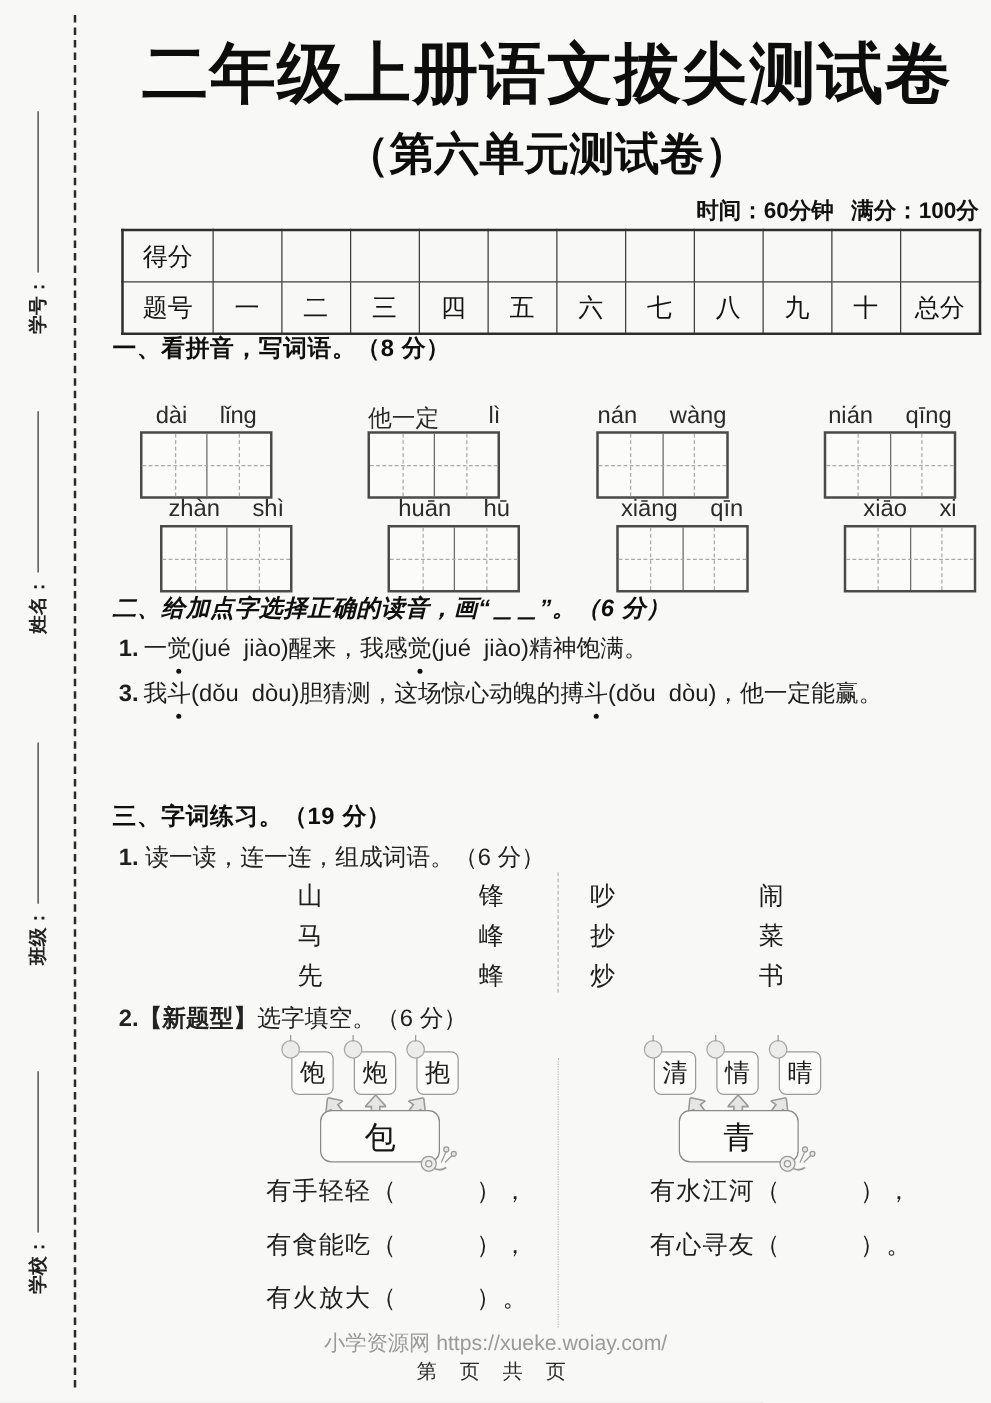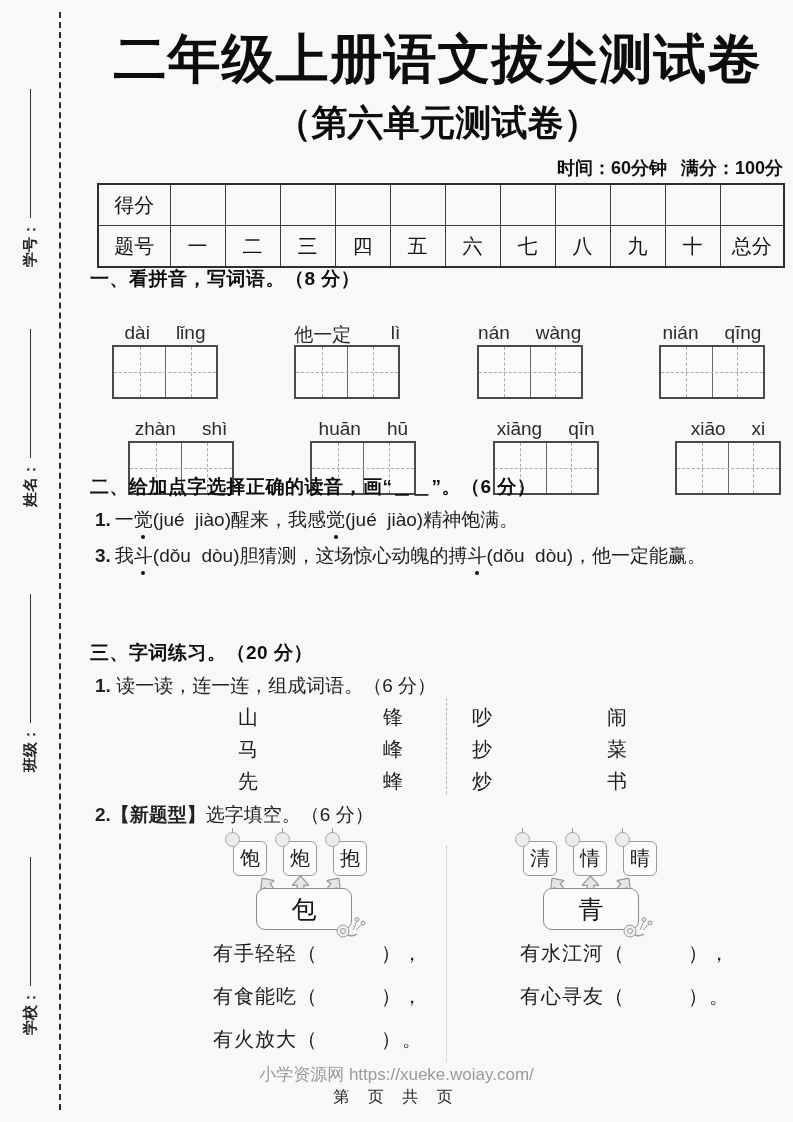--- a/index.html
+++ b/index.html
@@ -18,27 +18,27 @@
             font-size:36px;font-weight:800;color:#0d0d0d;}
   .meta{position:absolute;right:10px;top:156px;font-size:18px;font-weight:700;color:#111;}
   .meta .gap{display:inline-block;width:14px;}
   
   table.score{position:absolute;left:97px;top:183px;width:688px;border-collapse:collapse;
               table-layout:fixed;background:transparent;}
   table.score td{border:1.5px solid #3c3c3c;height:38px;text-align:center;font-size:20px;color:#141414;}
   table.score{border:2px solid #2e2e2e;}
   
   .sec-title{position:absolute;left:90px;font-size:19px;font-weight:700;color:#0f0f0f;letter-spacing:.5px;}
-  .s1{top:266px;} .s2{top:474px;} .s3{top:640px;}
+  .s1{top:266px;} .s2{top:474px;font-style:italic;} .s3{top:640px;}
   .sub-item{position:absolute;left:95px;font-size:19px;color:#222;}
   .sub-item b{font-weight:700;}
   .i31{top:673px;} .i32{top:802px;}
   
   .pyrow{position:absolute;left:112px;width:653px;display:flex;justify-content:space-between;}
-  .r1{top:298px;} .r2{top:394px;padding-left:16px;}
+  .r1{top:298px;} .r2{top:373px;padding-left:16px;}
   .wblock{width:106px;}
   .py{display:flex;justify-content:center;gap:26px;font-size:19px;color:#2b2b2b;height:23px;margin-top:24px;}
   .wbox{position:relative;height:50px;border:2px solid #4a4a4a;background:#fbfbf9;}
   .wbox i{position:absolute;display:block;}
   .wbox .vmid{left:50%;top:0;bottom:0;border-left:1.5px solid #6a6a6a;}
   .wbox .hdash{left:0;right:0;top:50%;border-top:1px dashed #a9a9a9;}
   .wbox .vd1{left:25%;top:0;bottom:0;border-left:1px dashed #a9a9a9;}
   .wbox .vd2{left:75%;top:0;bottom:0;border-left:1px dashed #a9a9a9;}
   
   .sents{position:absolute;left:95px;top:504px;width:648px;}
@@ -263,21 +263,21 @@
 
   <div class="sents">
     <div class="sent">
       <span class="num">1.</span><span>一</span><span class="dot">觉</span><span>(jué&nbsp;&nbsp;jiào)醒来，我感</span><span class="dot">觉</span><span>(jué&nbsp;&nbsp;jiào)精神饱满。</span>
     </div>
     <div class="sent">
       <span class="num">3.</span><span>我</span><span class="dot">斗</span><span>(dǒu&nbsp;&nbsp;dòu)胆猜测，这场惊心动魄的搏</span><span class="dot">斗</span><span>(dǒu&nbsp;&nbsp;dòu)，他一定能赢。</span>
     </div>
   </div>
 
-  <div class="sec-title s3">三、字词练习。（20 分）</div>
+  <div class="sec-title s3">三、字词练习。（19 分）</div>
 
   <div class="sub-item i31">
     <b>1.</b>
     <span>读一读，连一连，组成词语。（6 分）</span>
   </div>
 
   <div class="mcol mc1">
     <div>山</div>
     <div>马</div>
     <div>先</div>

